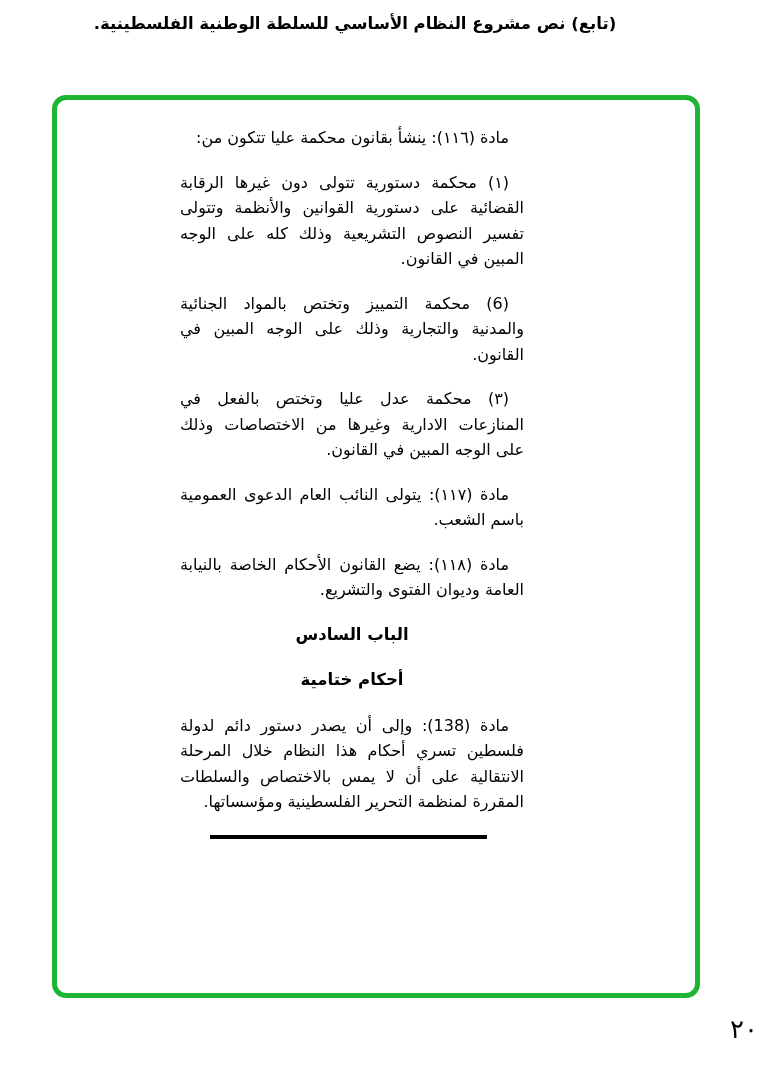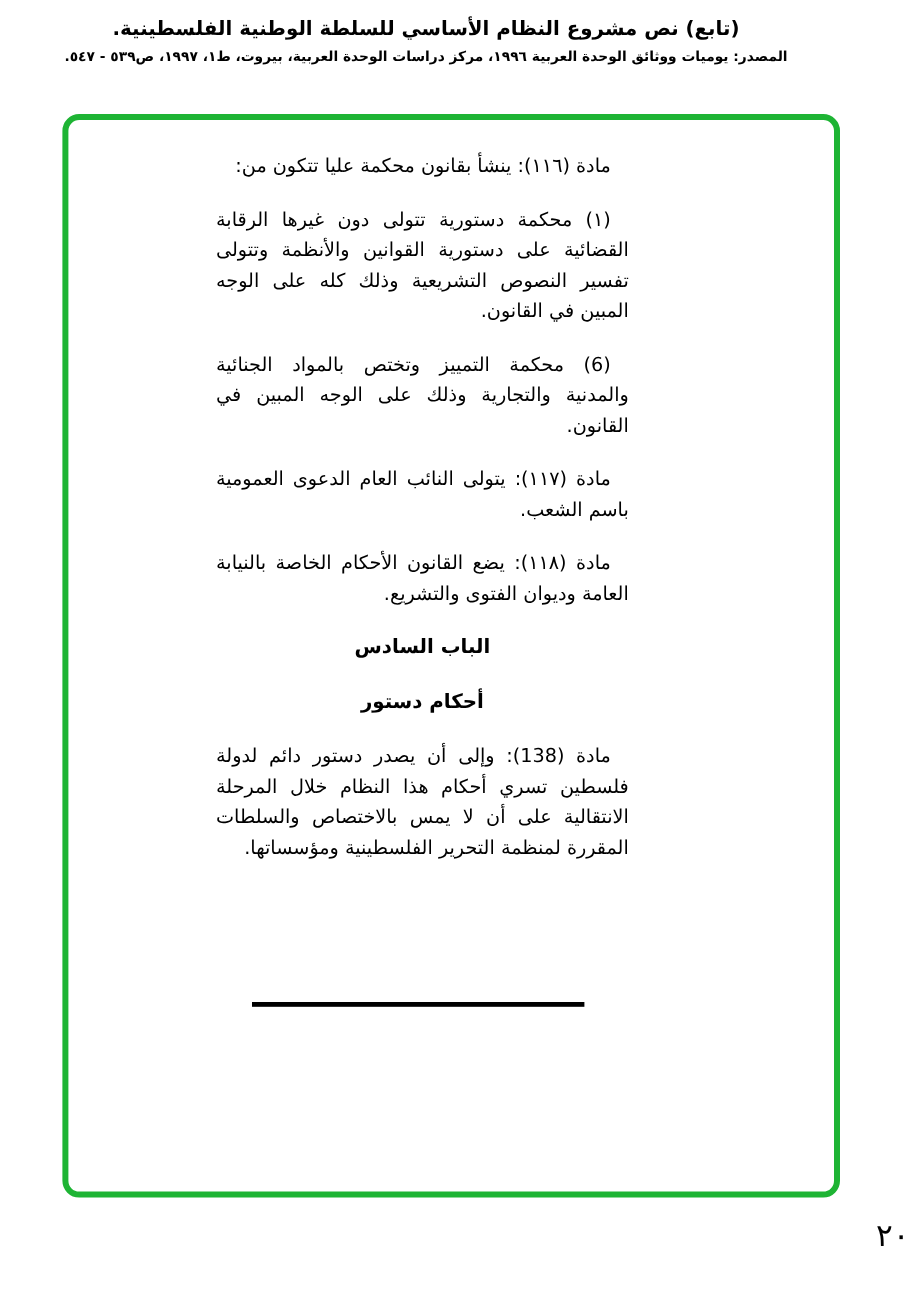--- a/index.html
+++ b/index.html
@@ -90,33 +90,33 @@
     direction: rtl;
   }
 </style>
 </head>
 <body>
 
 <div class="page">
 
   <div class="header">
     <div class="title">(تابع) نص مشروع النظام الأساسي للسلطة الوطنية الفلسطينية.</div>
-    <div class="source">المصدر: يوميات ووثائق الوحدة العربية ١٩٩٦، مركز دراسات الوحدة العربية، بيروت، ط١، ١٩٩٧، ص٥٣٩ - ٥٤٧.</div>
   </div>
 
   <div class="green-box"></div>
 
   <div class="text-column">
     <p>مادة (١١٦): ينشأ بقانون محكمة عليا تتكون من:</p>
     <p>(١) محكمة دستورية تتولى دون غيرها الرقابة القضائية على دستورية القوانين والأنظمة وتتولى تفسير النصوص التشريعية وذلك كله على الوجه المبين في القانون.</p>
     <p>(6) محكمة التمييز وتختص بالمواد الجنائية والمدنية والتجارية وذلك على الوجه المبين في القانون.</p>
+    <p>(٣) محكمة عدل عليا وتختص بالفعل في المنازعات الادارية وغيرها من الاختصاصات وذلك على الوجه المبين في القانون.</p>
     <p>مادة (١١٧): يتولى النائب العام الدعوى العمومية باسم الشعب.</p>
     <p>مادة (١١٨): يضع القانون الأحكام الخاصة بالنيابة العامة وديوان الفتوى والتشريع.</p>
     <h3>الباب السادس</h3>
-    <h3>أحكام دستور</h3>
+    <h3>أحكام ختامية</h3>
     <p>مادة (138): وإلى أن يصدر دستور دائم لدولة فلسطين تسري أحكام هذا النظام خلال المرحلة الانتقالية على أن لا يمس بالاختصاص والسلطات المقررة لمنظمة التحرير الفلسطينية ومؤسساتها.</p>
   </div>
 
   <div class="separator"></div>
 
   <div class="page-number">٢٠</div>
 
 </div>
 
 </body></html>

